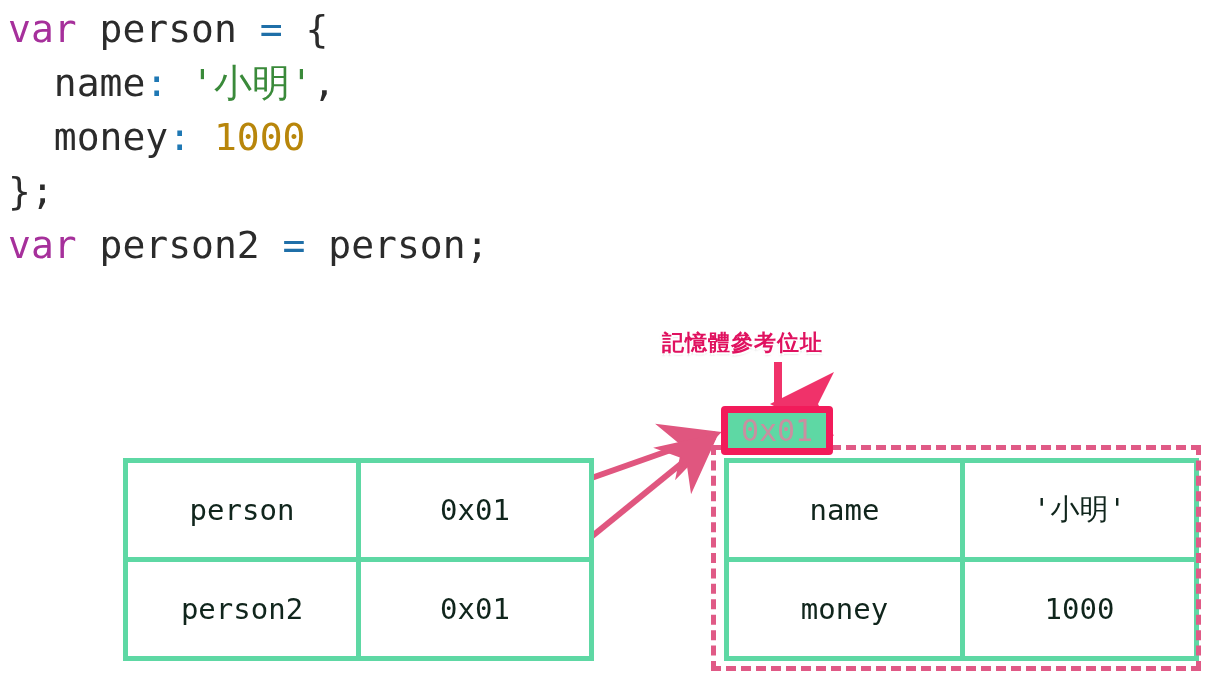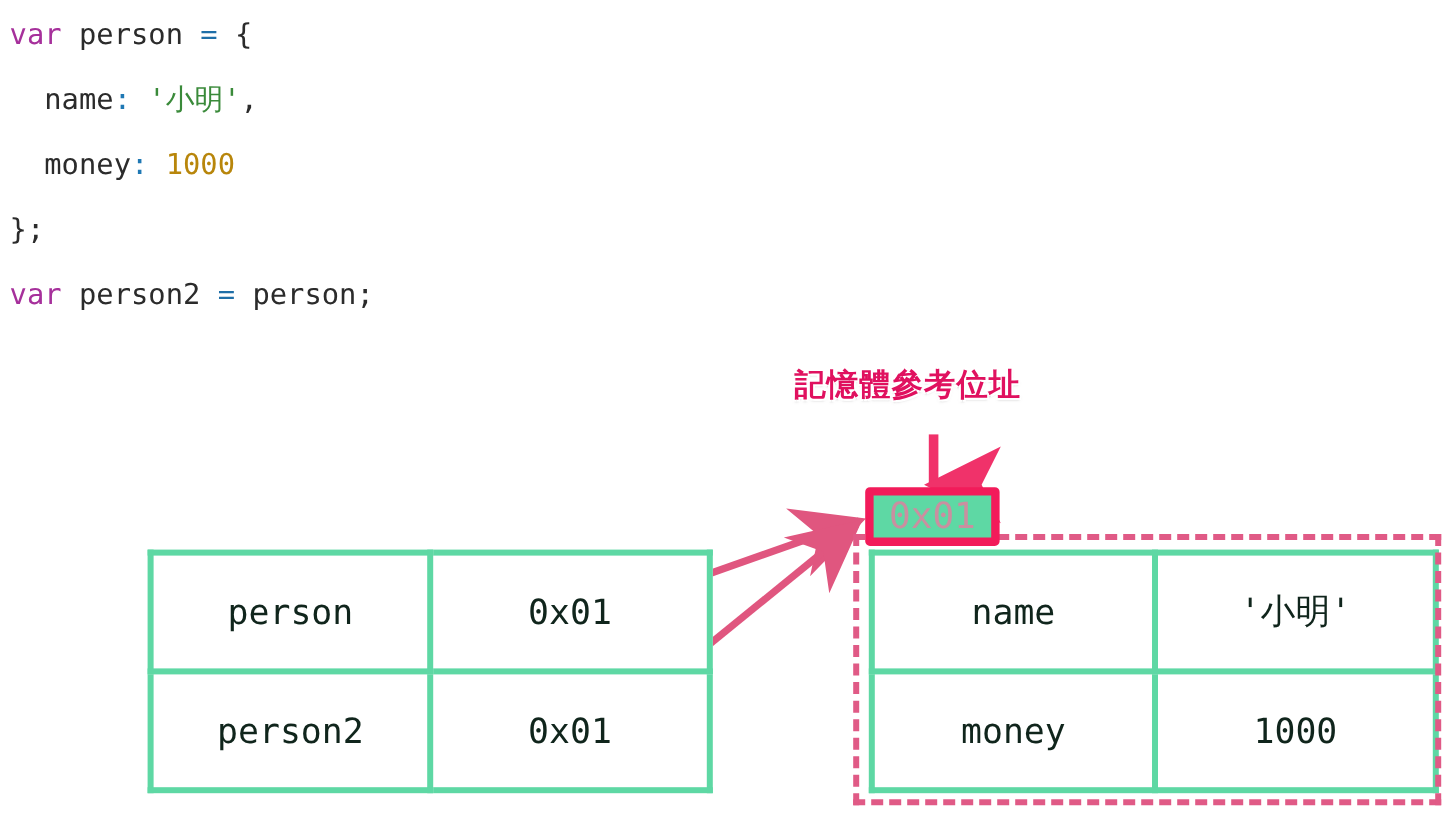--- a/index.html
+++ b/index.html
@@ -14,42 +14,42 @@
     overflow: hidden;
     font-family: "DejaVu Sans Mono", "Liberation Mono", monospace;
   }
 
   
   #code-block {
     position: absolute;
     left: 8px;
     top: 2px;
     font-family: "DejaVu Sans Mono", "Liberation Mono", monospace;
-    font-size: 24px;
+    font-size: 38px;
     line-height: 54px;
     color: #2b2b2b;
     white-space: pre;
     letter-spacing: 0px;
   }
   .code-line { display: block; height: 54px; }
   .tok-kw      { color: #a6309b; }
   .tok-op      { color: #1f6fa8; }
   .tok-punct   { color: #2b2b2b; }
   .tok-ident   { color: #2b2b2b; }
   .tok-colon   { color: #1f78b4; }
   .tok-string  { color: #3a8a3a; }
   .tok-number  { color: #b8860b; }
 
   
   #memref-label {
     position: absolute;
     left: 662px;
-    top: 303px;
+    top: 328px;
     font-family: "DejaVu Sans", "Liberation Sans", sans-serif;
-    font-size: 26px;
+    font-size: 22px;
     font-weight: 700;
     color: #e0115f;
     letter-spacing: 1px;
     text-shadow:
       -1.5px -1.5px 0 #ffffff,
        1.5px -1.5px 0 #ffffff,
       -1.5px  1.5px 0 #ffffff,
        1.5px  1.5px 0 #ffffff,
        0px  2px 2px rgba(150,150,150,0.55);
     white-space: nowrap;

